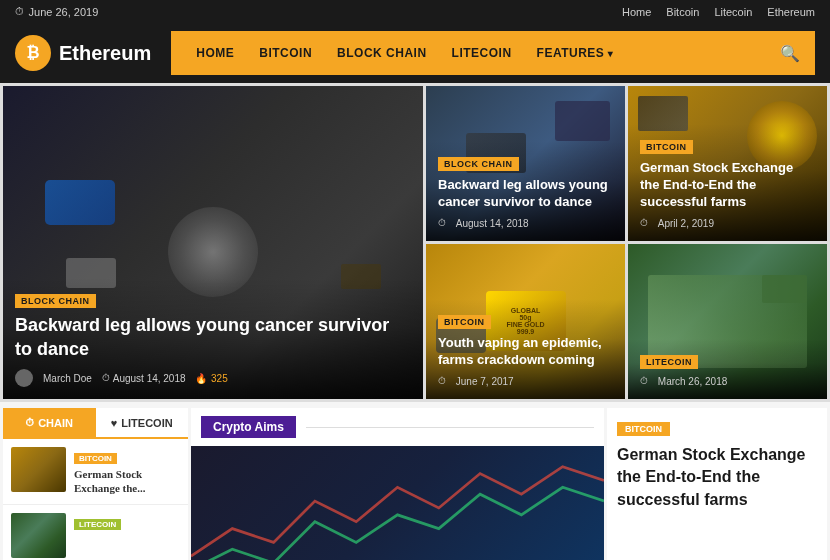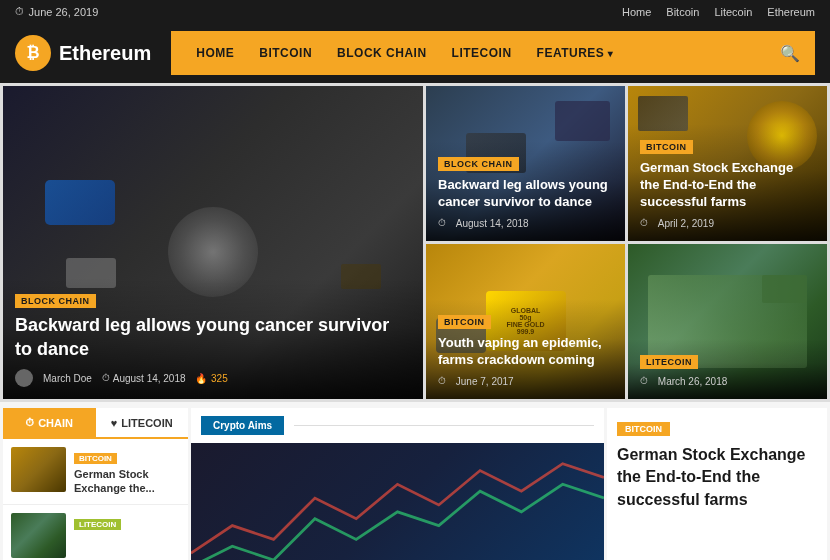--- a/index.html
+++ b/index.html
@@ -214,20 +214,21 @@
       font-size: 8px;
       font-weight: bold;
       padding: 1px 5px;
       margin-bottom: 3px;
     }
     .sidebar-item-title {
       font-size: 11px;
       color: #333;
       line-height: 1.3;
       font-weight: bold;
+      font-family: Liberation Serif, serif;
     }
 
     
     .middle-featured {
       flex: 1;
       background: white;
     }
     .middle-thumb {
       width: 100%; height: 120px;
       background: linear-gradient(135deg, #1a1a2e 0%, #16213e 50%, #0f3460 100%);
@@ -257,23 +258,23 @@
       line-height: 1.4;
     }
 
     .section-header {
       display: flex;
       align-items: center;
       gap: 10px;
       padding: 8px 10px;
     }
     .section-title-badge {
-      background: #0369a1;
+      background: #4c1d95;
       color: white;
-      font-size: 10px;
+      font-size: 12px;
       font-weight: bold;
       padding: 4px 12px;
     }
     .section-divider { flex: 1; height: 1px; background: #ddd; }
 
     
     .chart-svg { position: absolute; inset: 0; }
   </style>
 </head>
 <body>

